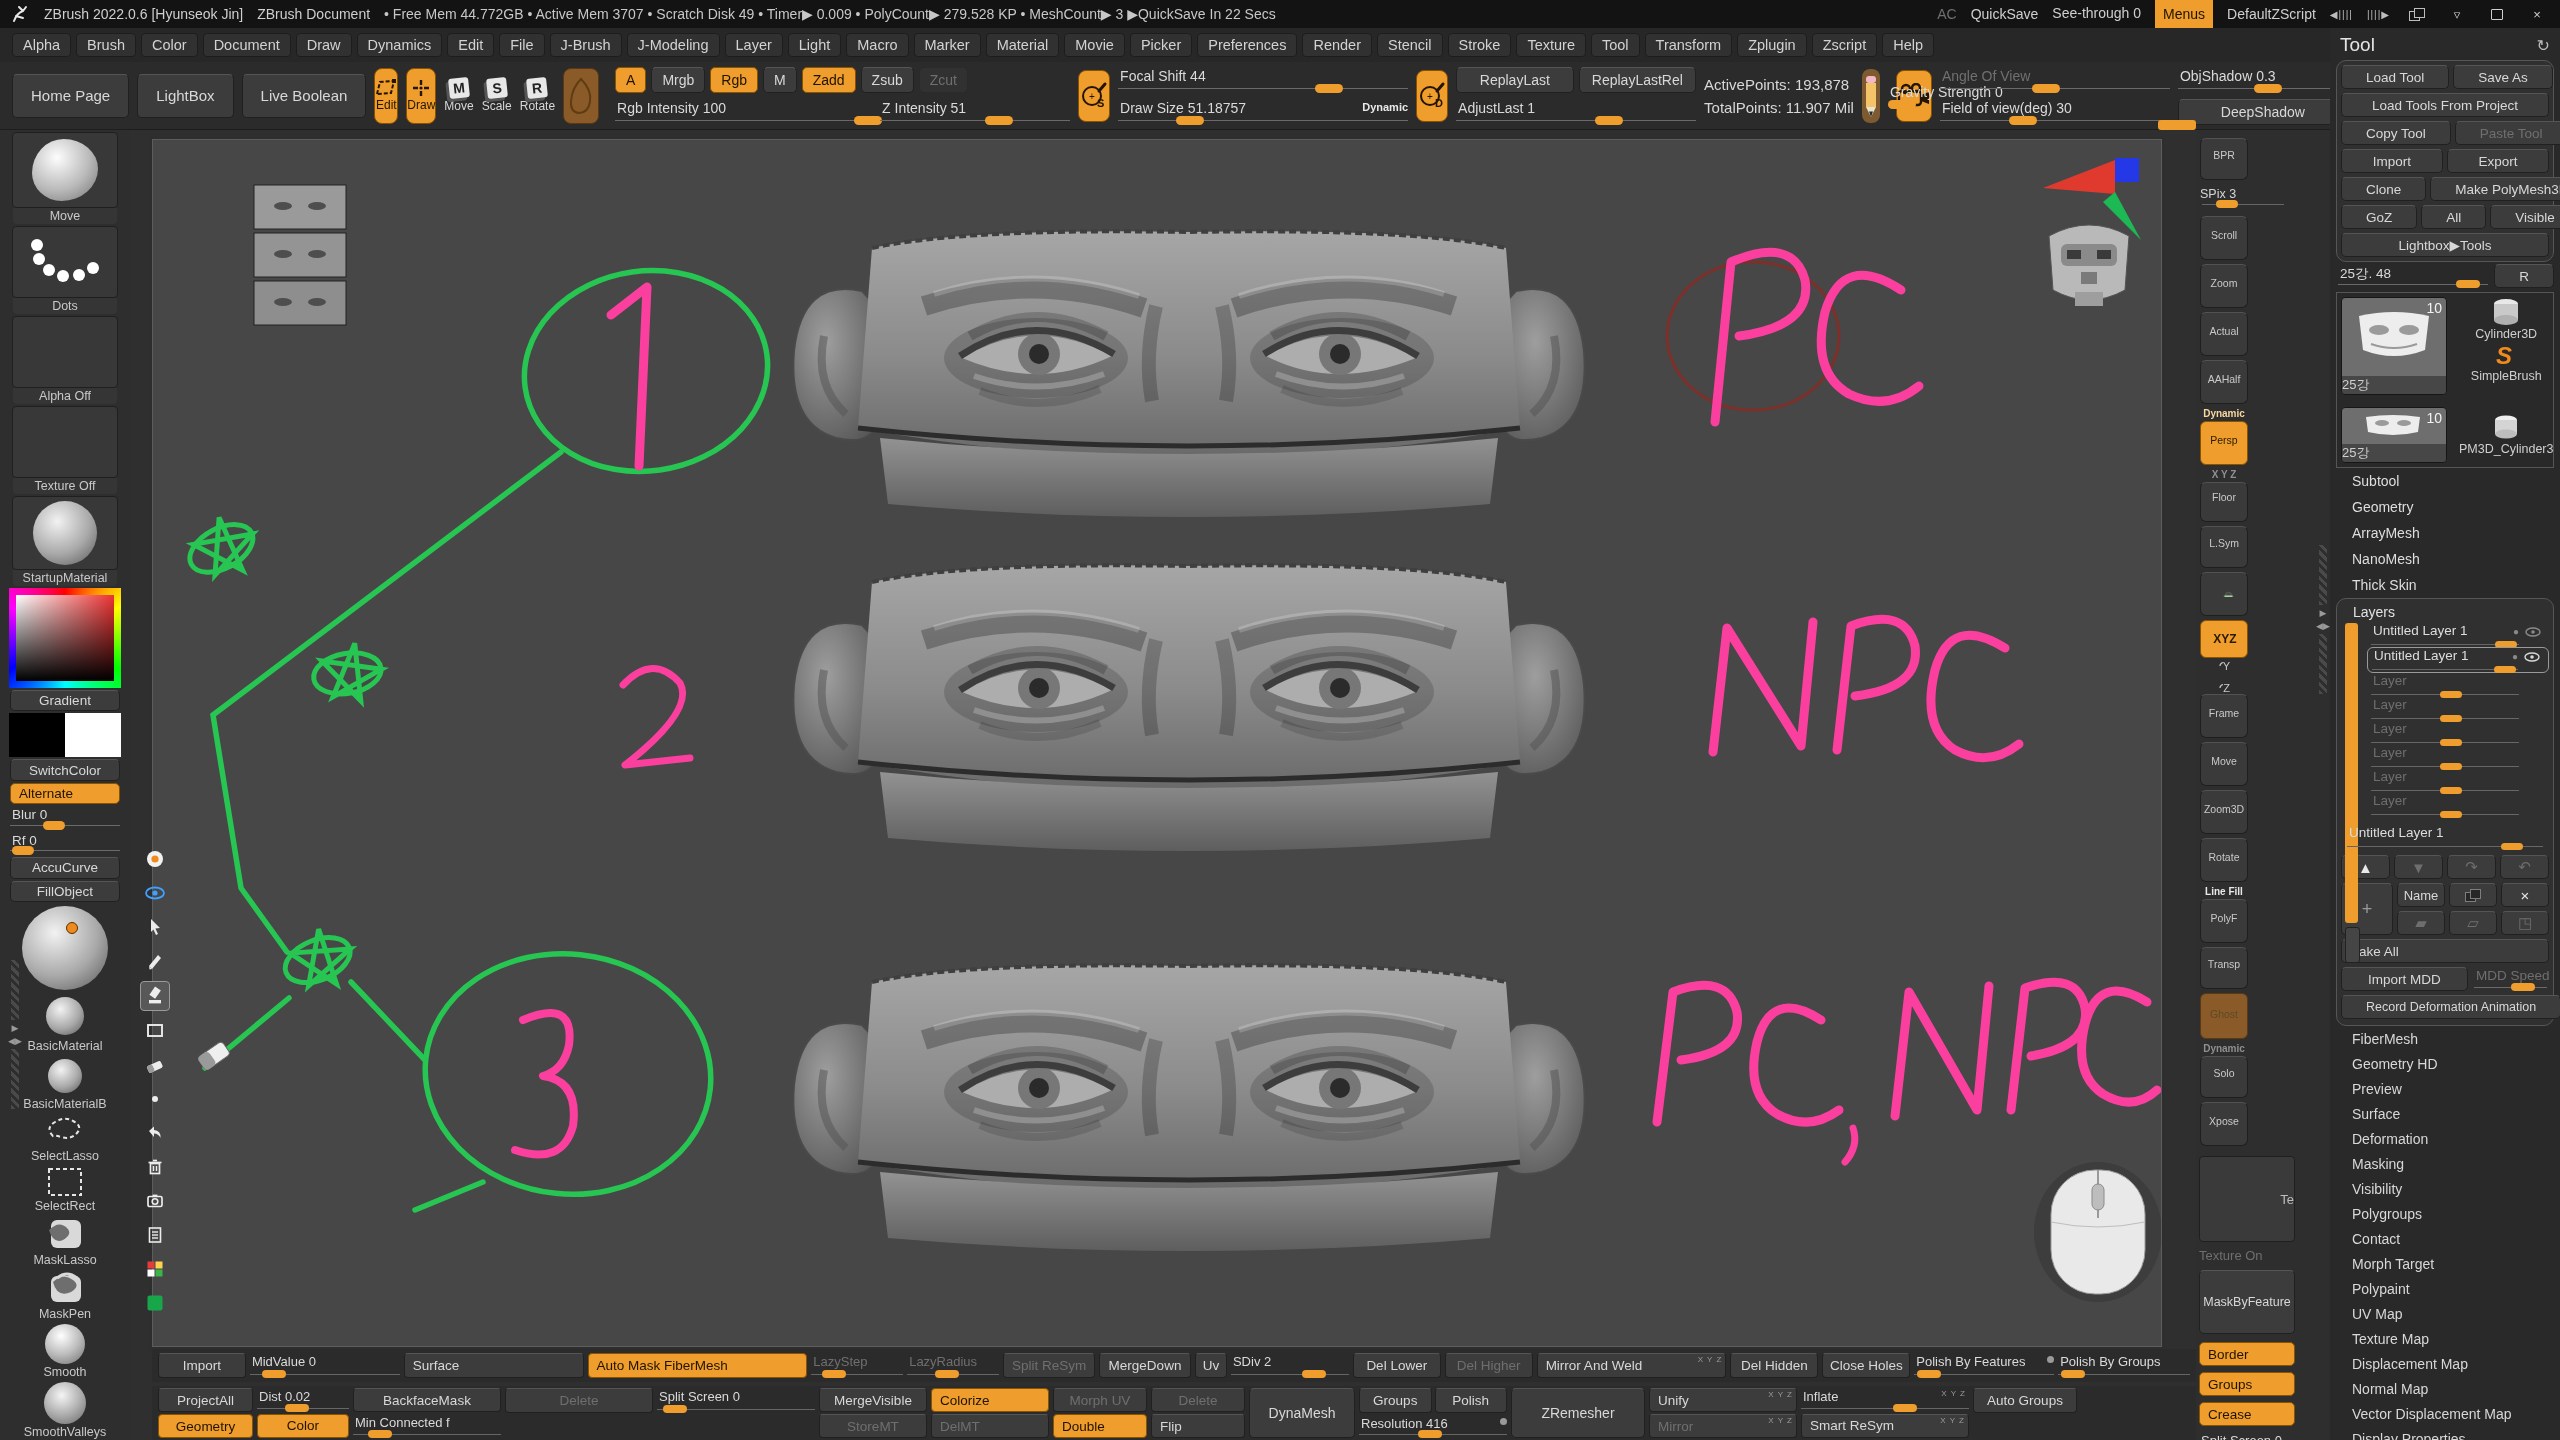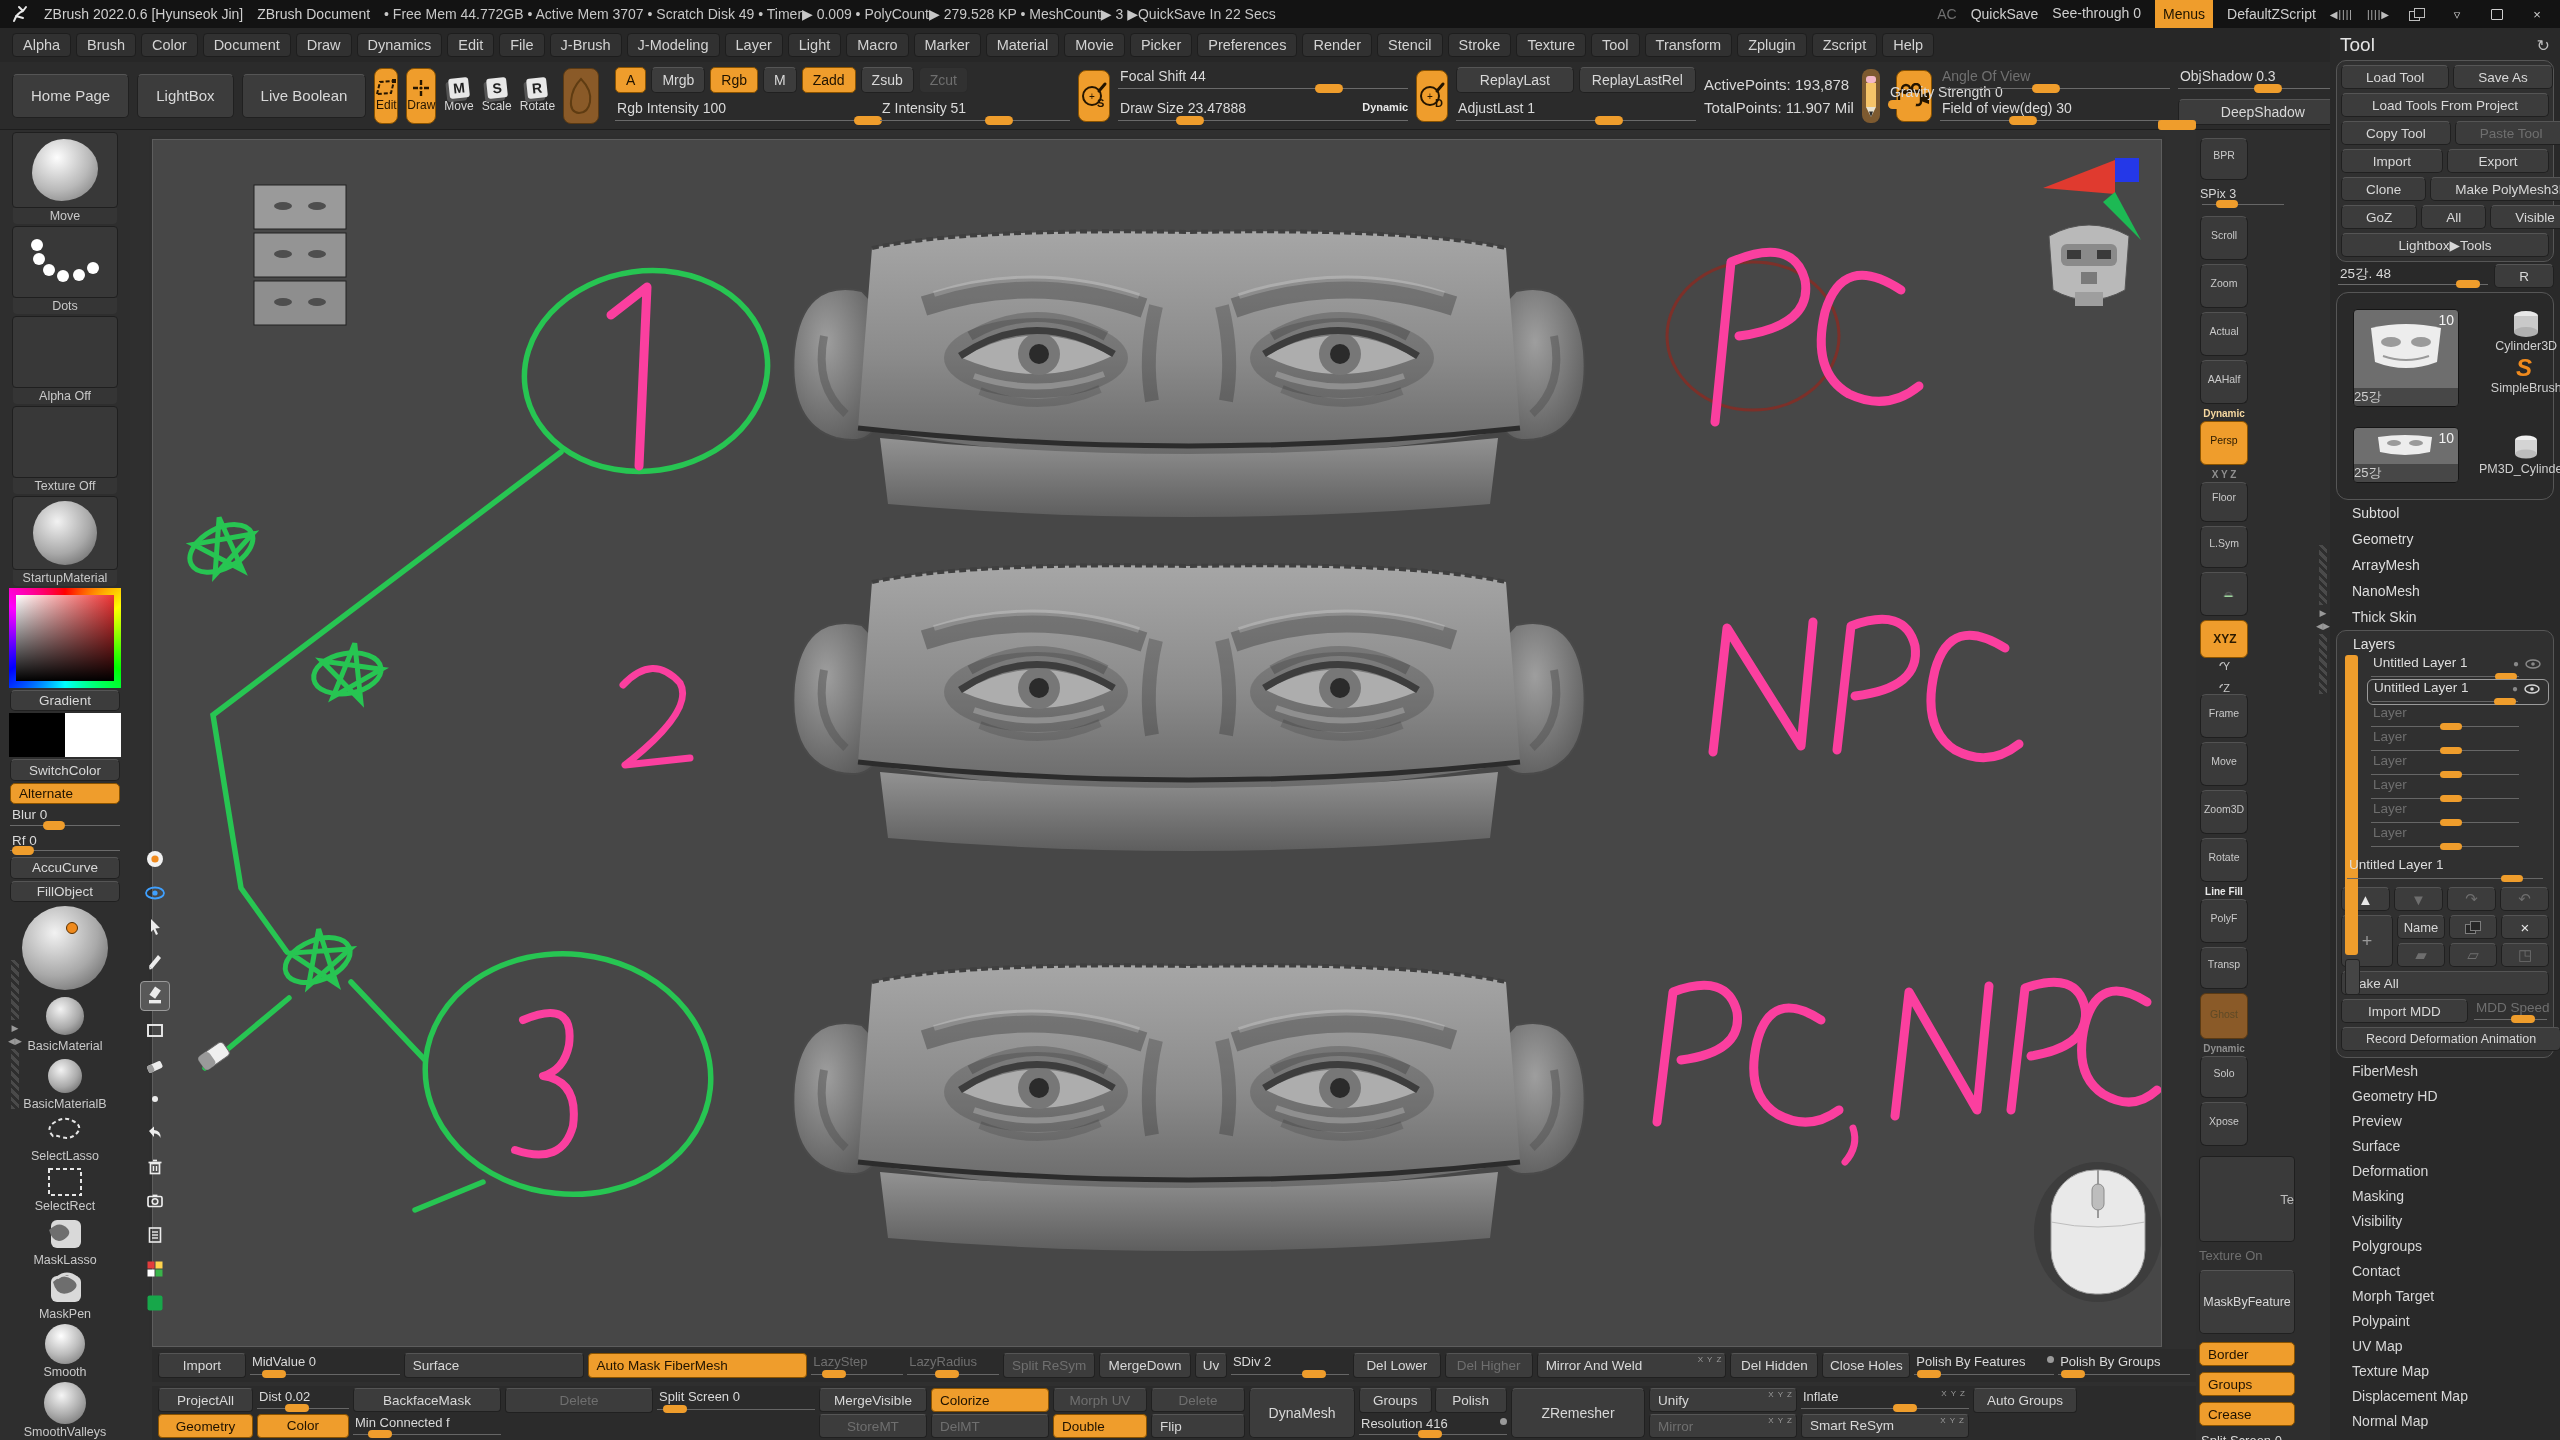--- a/index.html
+++ b/index.html
@@ -74,21 +74,21 @@
   
   #toolpanel{position:absolute;left:2330px;top:28px;width:230px;height:1412px;background:#292929;box-sizing:border-box;padding:4px 6px;font-size:13px}
   #tp-head{display:flex;justify-content:space-between;align-items:center;padding:2px 4px;font-size:19px;color:#e4e4e4}
   .tp-group{border:1px solid #565656;border-radius:10px;background:#303030;padding:4px;margin-top:2px}
   .tp-row{display:flex;gap:4px;margin-bottom:4px}
   .tpb{flex:1;height:24px;font-size:13.5px;padding:0 24px;border-radius:5px}
   .tpsl{position:relative;height:24px;flex:1}
   .tpsl .lbl{position:absolute;left:4px;top:1px;font-size:13.5px;color:#dadada;white-space:nowrap}
   .tpsl .tr{position:absolute;left:2px;right:2px;bottom:3px;height:1px;background:#6a6a6a}
   .tpsl .hd{position:absolute;bottom:0;width:24px;height:8px;background:#ef9d2c;border-radius:4px}
-  .thumbbox{border:1px solid #565656;border-radius:12px;margin-top:4px;padding:16px;display:grid;grid-template-columns:106px 1fr;gap:20px}
+  .thumbbox{border:1px solid #565656;border-radius:0;margin-top:4px;padding:4px;display:grid;grid-template-columns:106px 1fr;gap:12px}
   .bigthumb{position:relative;background:#6e6e6e;border:1px solid #161616;border-radius:4px;display:flex;align-items:flex-end;justify-content:center}
   .bigthumb .badge{position:absolute;right:4px;top:2px;color:#f2f2f2;font-size:14px}
   .bigthumb .tl{background:rgba(40,40,40,.55);width:100%;text-align:left;color:#cfcfcf;font-size:13px}
   .tcell{display:flex;flex-direction:column;align-items:center;justify-content:center;color:#cfcfcf;font-size:12.5px}
   .tp-section{padding:5px 0 5px 16px;color:#dedede;font-size:14px}
   .layers{border:1px solid #565656;border-radius:10px;background:#303030;padding:4px 4px 6px;position:relative}
   .lay-head{padding:1px 0 3px 12px;font-size:14px;color:#e2e2e2}
   .vbar{position:absolute;left:8px;top:24px;width:13px;height:300px;background:#ef9d2c;border-radius:3px}
   .vknob{position:absolute;left:8px;top:328px;width:13px;height:34px;background:#454545;border:1px solid #222;border-radius:3px}
   .lrow{position:relative;margin-left:26px;height:24px}
@@ -253,21 +253,21 @@
           <text x="18" y="26" font-size="11" font-weight="bold" fill="#241500">S</text>
         </svg>
     </div>
     <div class="tgrid" style="width:290px">
       <div class="sl" style="width:290px">
           <span class="lbl">Focal Shift 44</span>
           <i class="tr"></i>
           <i class="hd" style="left:68%"></i>
         </div>
       <div class="sl" style="width:290px">
-          <span class="lbl">Draw Size 23.47888</span>
+          <span class="lbl">Draw Size 51.18757</span>
           <i class="tr"></i>
           <i class="hd" style="left:20%"></i>
           <span class="dynamic-tag" style="position:absolute;right:0;top:2px">Dynamic</span>
         </div>
     </div>
     <div class="chip orange" style="width:50px;height:50px">
       <svg width="30" height="30" viewBox="0 0 30 30">
           <circle cx="13" cy="15" r="9" fill="none" stroke="#241500" stroke-width="2"></circle>
           <text x="10" y="19" font-size="10" fill="#241500">+</text>
           <path d="M20 10 L26 3" stroke="#241500" stroke-width="3" stroke-linecap="round"></path>

